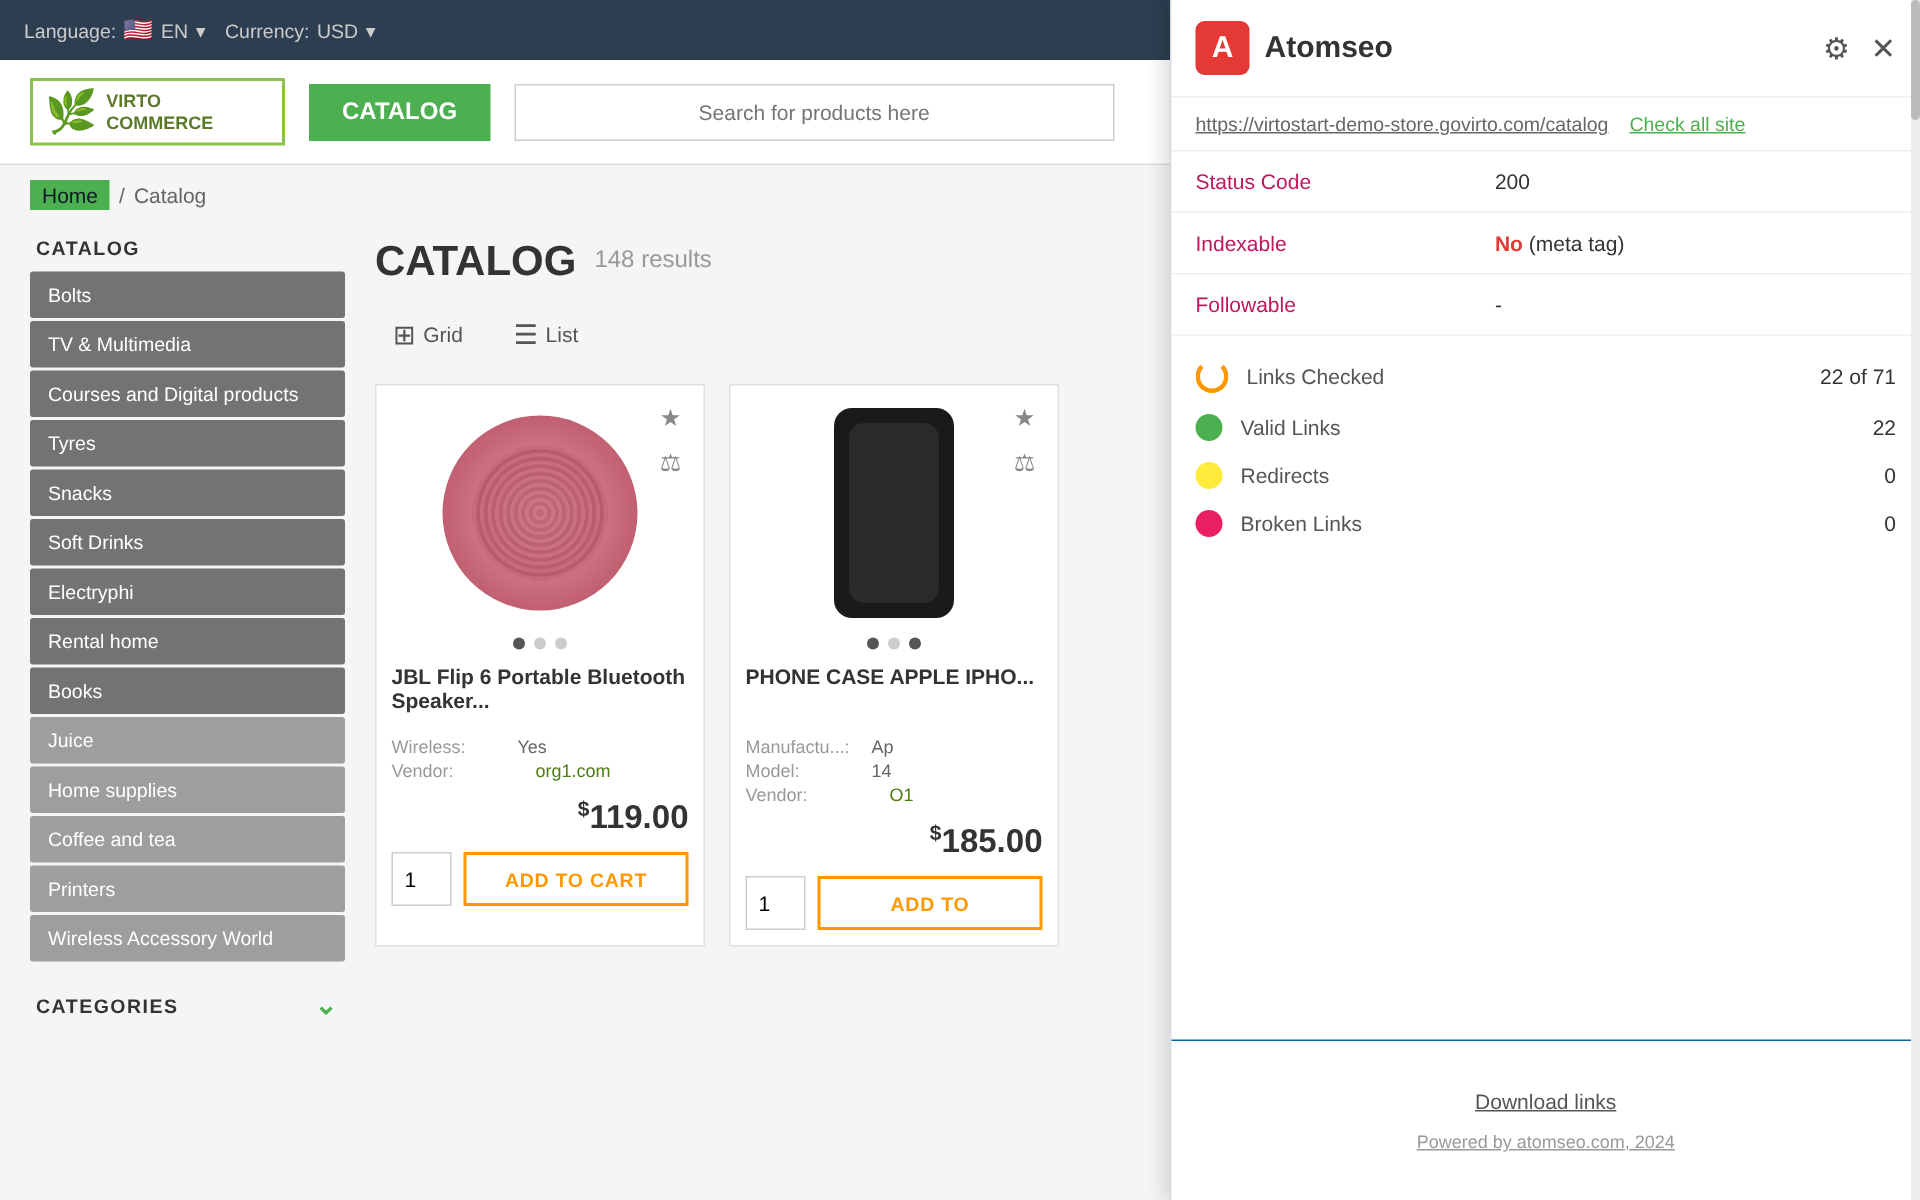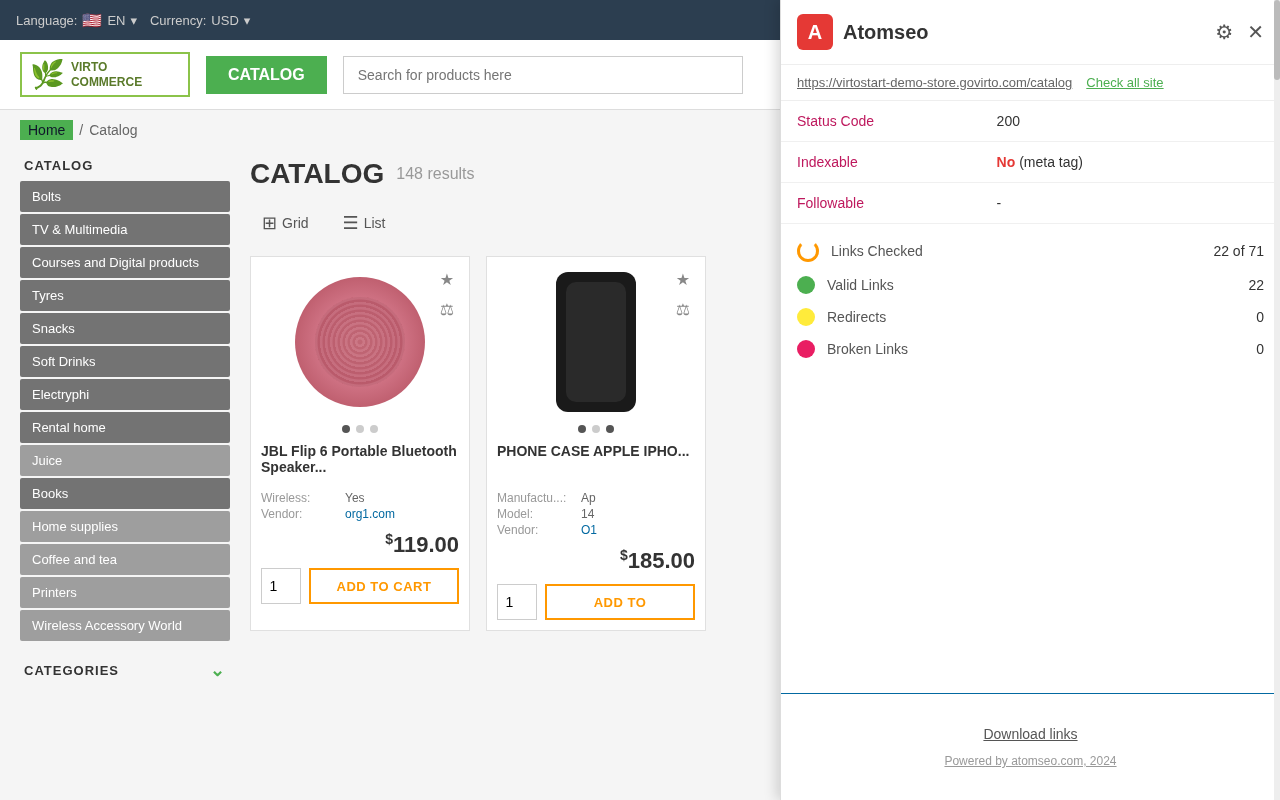--- a/index.html
+++ b/index.html
@@ -57,20 +57,21 @@
       cursor: pointer;
       text-transform: uppercase;
     }
     .search-box {
       flex: 1;
       border: 1px solid #ccc;
       padding: 10px 14px;
       font-size: 14px;
       color: #999;
       max-width: 400px;
+      text-align: center;
     }
 
     
     .breadcrumb {
       padding: 10px 20px;
       font-size: 14px;
       color: #666;
       display: flex;
       align-items: center;
       gap: 6px;
@@ -266,21 +267,21 @@
       min-height: 40px;
     }
     .product-meta {
       font-size: 12px;
       color: #666;
       margin-bottom: 2px;
       display: flex;
       gap: 4px;
     }
     .product-meta-label { color: #999; min-width: 80px; }
-    .product-meta-value { color: #0369a1; }
+    .product-meta-value { color: #4d7c0f; margin-left: 12px; }
     .product-price {
       font-size: 22px;
       font-weight: bold;
       color: #333;
       margin: 10px 0;
       text-align: right;
     }
     .product-price sup { font-size: 14px; vertical-align: super; }
     .add-to-cart-row {
       display: flex;
@@ -505,22 +506,22 @@
     <div class="sidebar-catalog-header">CATALOG</div>
 
     <div class="sidebar-item">Bolts</div>
     <div class="sidebar-item">TV &amp; Multimedia</div>
     <div class="sidebar-item">Courses and Digital products</div>
     <div class="sidebar-item">Tyres</div>
     <div class="sidebar-item">Snacks</div>
     <div class="sidebar-item">Soft Drinks</div>
     <div class="sidebar-item">Electryphi</div>
     <div class="sidebar-item">Rental home</div>
+    <div class="sidebar-item">Books</div>
     <div class="sidebar-item gray">Juice</div>
-    <div class="sidebar-item">Books</div>
     <div class="sidebar-item gray">Home supplies</div>
     <div class="sidebar-item gray">Coffee and tea</div>
     <div class="sidebar-item gray">Printers</div>
     <div class="sidebar-item gray">Wireless Accessory World</div>
 
     <div class="categories-header">
       <span>CATEGORIES</span>
       <span class="chevron">⌄</span>
     </div>
   </div>

